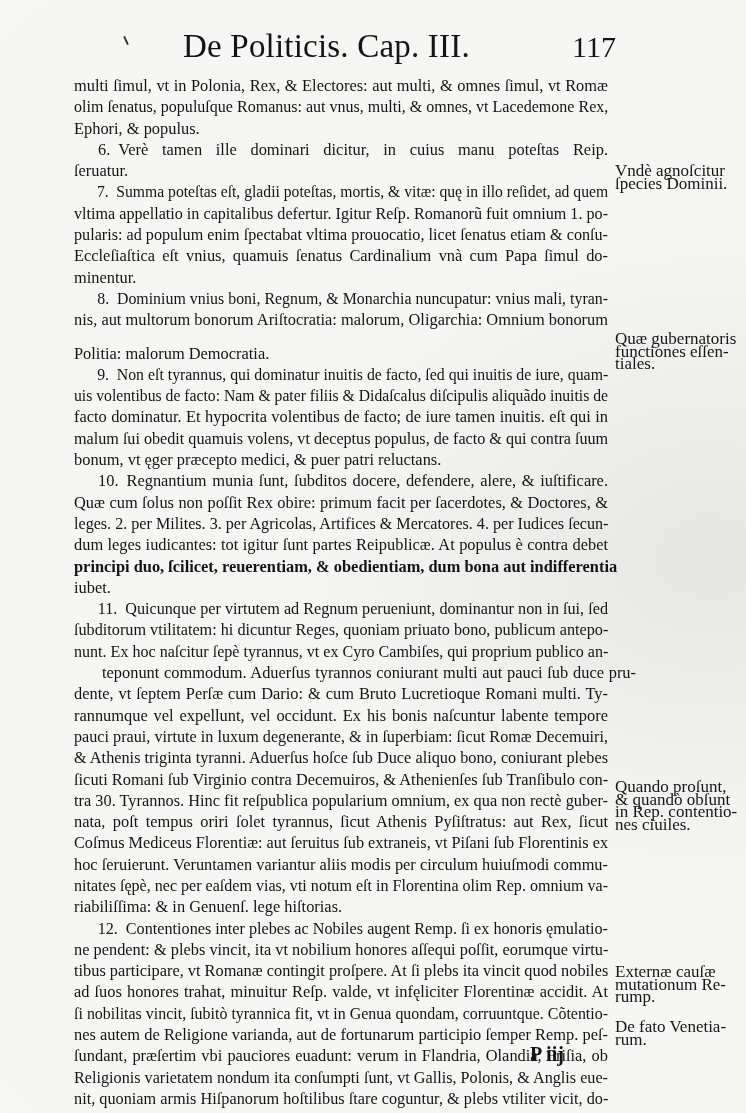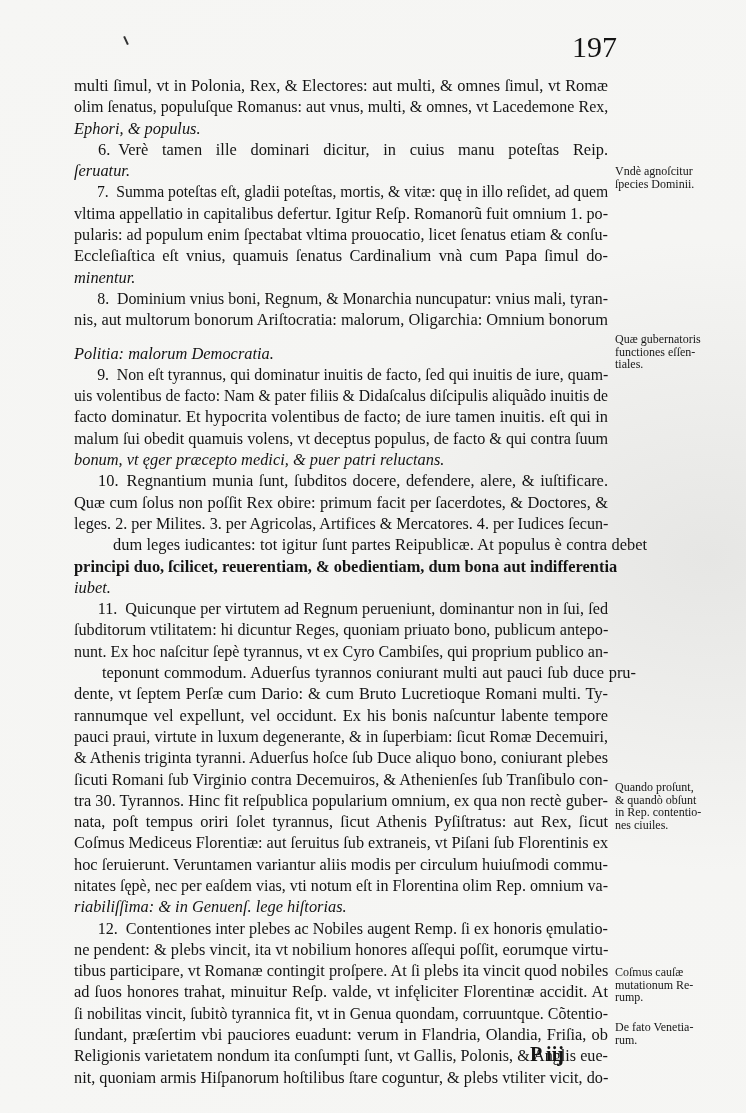--- a/index.html
+++ b/index.html
@@ -17,33 +17,34 @@
     font-size:33px; letter-spacing:0.2px; white-space:nowrap; }
   .folio { position:absolute; left:572px; top:2px; font-family:"Liberation Serif", serif;
     font-size:30px; }
   .tick-mark { position:absolute; left:125px; top:8px; width:2px; height:9px; background:#333; transform:rotate(-25deg); }
   .body { position:absolute; left:74px; top:75px; width:534px;
     font-family:"Liberation Serif", serif; font-size:16.4px; line-height:21.3px;
     text-align:justify; }
   .para { margin:0; text-indent:0; }
   .para .num { display:inline-block; padding-left:24px; margin-right:8px; }
   .line { display:block; white-space:nowrap; text-align-last:justify; text-align:justify; }
-  .line.last { text-align-last:left;font-style:italic; }
+  .line.last { text-align-last:left; }
   .margin-note { position:absolute; left:615px; width:125px;
-    font-family:"Liberation Serif", serif; font-size:12px; line-height:12.5px; color:#161616; }
+    font-family:"Liberation Serif", serif; font-size:17px; line-height:12.5px; color:#161616; }
   .signature { position:absolute; left:530px; top:1043px;
     font-family:"Liberation Serif", serif; font-size:20px; font-weight:bold; }
 </style>
 </head>
 <body>
 
 <div class="page">
   <div class="header">
     <span class="tick-mark"></span>
-    <span class="folio">197</span>
+    <span class="running-title">De Politicis. Cap. III.</span>
+    <span class="folio">117</span>
   </div>
 
   <div class="body" id="body">
       <div class="para">
         <span class="line" style="display: block; width: 534px;"><span>multi ſimul, vt in Polonia, Rex, &amp; Electores: aut multi, &amp; omnes ſimul, vt Romæ</span></span>
         <span class="line" style="display: block; transform: scaleX(0.978022); transform-origin: left center; width: 546px;"><span>olim ſenatus, populuſque Romanus: aut vnus, multi, &amp; omnes, vt Lacedemone Rex,</span></span>
         <span class="line last" style="display: block;"><span>Ephori, &amp; populus.</span></span>
       </div>
       <div class="para">
         <span class="line" style="display: block; width: 534px;"><span class="num">6.</span><span>Verè tamen ille dominari dicitur, in cuius manu poteſtas Reip.</span></span>
@@ -65,21 +66,21 @@
         <span class="line" style="display: block; transform: scaleX(0.965642); transform-origin: left center; width: 553px;"><span class="num">9.</span><span>Non eſt tyrannus, qui dominatur inuitis de facto, ſed qui inuitis de iure, quam-</span></span>
         <span class="line" style="display: block; transform: scaleX(0.956989); transform-origin: left center; width: 558px;"><span>uis volentibus de facto: Nam &amp; pater filiis &amp; Didaſcalus diſcipulis aliquãdo inuitis de</span></span>
         <span class="line" style="display: block; width: 534px;"><span>facto dominatur. Et hypocrita volentibus de facto; de iure tamen inuitis. eſt qui in</span></span>
         <span class="line" style="display: block; transform: scaleX(0.98524); transform-origin: left center; width: 542px;"><span>malum ſui obedit quamuis volens, vt deceptus populus, de facto &amp; qui contra ſuum</span></span>
         <span class="line last" style="display: block;"><span>bonum, vt ęger præcepto medici, &amp; puer patri reluctans.</span></span>
       </div>
       <div class="para">
         <span class="line" style="display: block; width: 534px;"><span class="num">10.</span><span>Regnantium munia ſunt, ſubditos docere, defendere, alere, &amp; iuſtificare.</span></span>
         <span class="line" style="display: block; width: 534px;"><span>Quæ cum ſolus non poſſit Rex obire: primum facit per ſacerdotes, &amp; Doctores, &amp;</span></span>
         <span class="line" style="display: block; transform: scaleX(0.983425); transform-origin: left center; width: 543px;"><span>leges. 2. per Milites. 3. per Agricolas, Artifices &amp; Mercatores. 4. per Iudices ſecun-</span></span>
-        <span class="line" style="display: block; width: 534px; margin-left: 39px;"><span>dum leges iudicantes: tot igitur ſunt partes Reipublicæ. At populus è contra debet</span></span>
+        <span class="line" style="display: block; width: 534px;"><span>dum leges iudicantes: tot igitur ſunt partes Reipublicæ. At populus è contra debet</span></span>
         <span class="line" style="display: block; width: 534px; font-weight: bold;"><span>principi duo, ſcilicet, reuerentiam, &amp; obedientiam, dum bona aut indifferentia</span></span>
         <span class="line last" style="display: block;"><span>iubet.</span></span>
       </div>
       <div class="para">
         <span class="line" style="display: block; transform: scaleX(0.987061); transform-origin: left center; width: 541px;"><span class="num">11.</span><span>Quicunque per virtutem ad Regnum perueniunt, dominantur non in ſui, ſed</span></span>
         <span class="line" style="display: block; transform: scaleX(0.988889); transform-origin: left center; width: 540px;"><span>ſubditorum vtilitatem: hi dicuntur Reges, quoniam priuato bono, publicum antepo-</span></span>
         <span class="line" style="display: block; transform: scaleX(0.979817); transform-origin: left center; width: 545px;"><span>nunt. Ex hoc naſcitur ſepè tyrannus, vt ex Cyro Cambiſes, qui proprium publico an-</span></span>
         <span class="line" style="display: block; width: 534px; margin-left: 28px;"><span>teponunt commodum. Aduerſus tyrannos coniurant multi aut pauci ſub duce pru-</span></span>
         <span class="line" style="display: block; width: 534px;"><span>dente, vt ſeptem Perſæ cum Dario: &amp; cum Bruto Lucretioque Romani multi. Ty-</span></span>
         <span class="line" style="display: block; width: 534px;"><span>rannumque vel expellunt, vel occidunt. Ex his bonis naſcuntur labente tempore</span></span>
@@ -92,20 +93,21 @@
         <span class="line" style="display: block; transform: scaleX(0.998131); transform-origin: left center; width: 535px;"><span>hoc ſeruierunt. Veruntamen variantur aliis modis per circulum huiuſmodi commu-</span></span>
         <span class="line" style="display: block; transform: scaleX(0.979817); transform-origin: left center; width: 545px;"><span>nitates ſępè, nec per eaſdem vias, vti notum eſt in Florentina olim Rep. omnium va-</span></span>
         <span class="line last" style="display: block;"><span>riabiliſſima: &amp; in Genuenſ. lege hiſtorias.</span></span>
       </div>
       <div class="para">
         <span class="line" style="display: block; transform: scaleX(0.987061); transform-origin: left center; width: 541px;"><span class="num">12.</span><span>Contentiones inter plebes ac Nobiles augent Remp. ſi ex honoris ęmulatio-</span></span>
         <span class="line" style="display: block; transform: scaleX(0.998131); transform-origin: left center; width: 535px;"><span>ne pendent: &amp; plebs vincit, ita vt nobilium honores aſſequi poſſit, eorumque virtu-</span></span>
         <span class="line" style="display: block; transform: scaleX(0.996269); transform-origin: left center; width: 536px;"><span>tibus participare, vt Romanæ contingit proſpere. At ſi plebs ita vincit quod nobiles</span></span>
         <span class="line" style="display: block; width: 534px;"><span>ad ſuos honores trahat, minuitur Reſp. valde, vt infęliciter Florentinæ accidit. At</span></span>
         <span class="line" style="display: block; transform: scaleX(0.972678); transform-origin: left center; width: 549px;"><span>ſi nobilitas vincit, ſubitò tyrannica fit, vt in Genua quondam, corruuntque. Cõtentio-</span></span>
+        <span class="line" style="display: block; width: 534px;"><span>nes autem de Religione varianda, aut de fortunarum participio ſemper Remp. peſ-</span></span>
         <span class="line" style="display: block; width: 534px;"><span>ſundant, præſertim vbi pauciores euadunt: verum in Flandria, Olandia, Friſia, ob</span></span>
         <span class="line" style="display: block; transform: scaleX(0.987061); transform-origin: left center; width: 541px;"><span>Religionis varietatem nondum ita conſumpti ſunt, vt Gallis, Polonis, &amp; Anglis eue-</span></span>
         <span class="line" style="display: block; transform: scaleX(0.992565); transform-origin: left center; width: 538px;"><span>nit, quoniam armis Hiſpanorum hoſtilibus ſtare coguntur, &amp; plebs vtiliter vicit, do-</span></span>
       </div>
     </div>
 
   <div class="margin-note" style="top:165px">
       <div>Vndè agnoſcitur</div>
       <div>ſpecies Dominii.</div>
     </div>
@@ -114,21 +116,21 @@
       <div>functiones eſſen-</div>
       <div>tiales.</div>
     </div>
   <div class="margin-note" style="top:781px">
       <div>Quando proſunt,</div>
       <div>&amp; quandò obſunt</div>
       <div>in Rep. contentio-</div>
       <div>nes ciuiles.</div>
     </div>
   <div class="margin-note" style="top:966px">
-      <div>Coſmus cauſæ</div>
+      <div>Externæ cauſæ</div>
       <div>mutationum Re-</div>
       <div>rump.</div>
     </div>
   <div class="margin-note" style="top:1021px">
       <div>De fato Venetia-</div>
       <div>rum.</div>
     </div>
 
   <div class="signature">P iij</div>
 </div>

